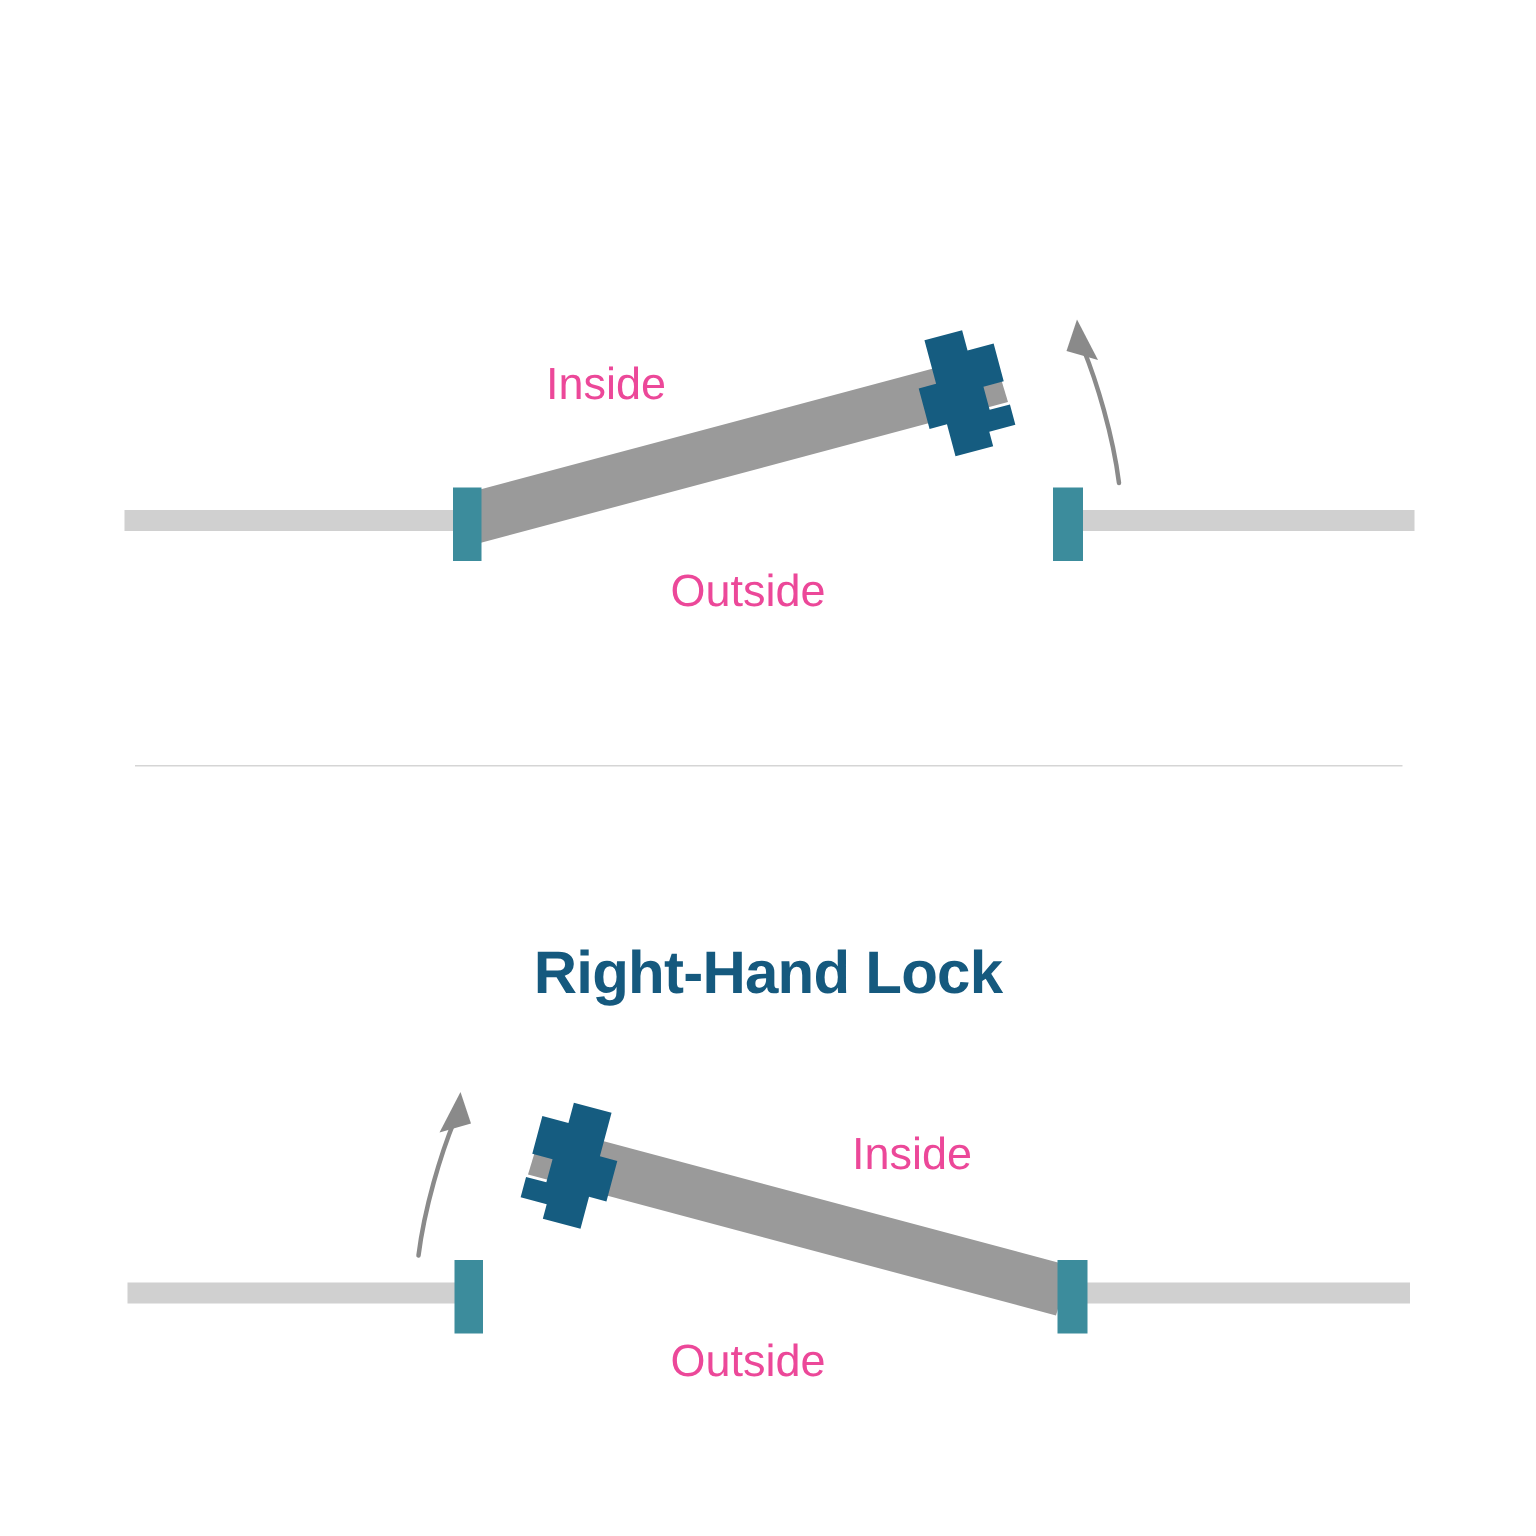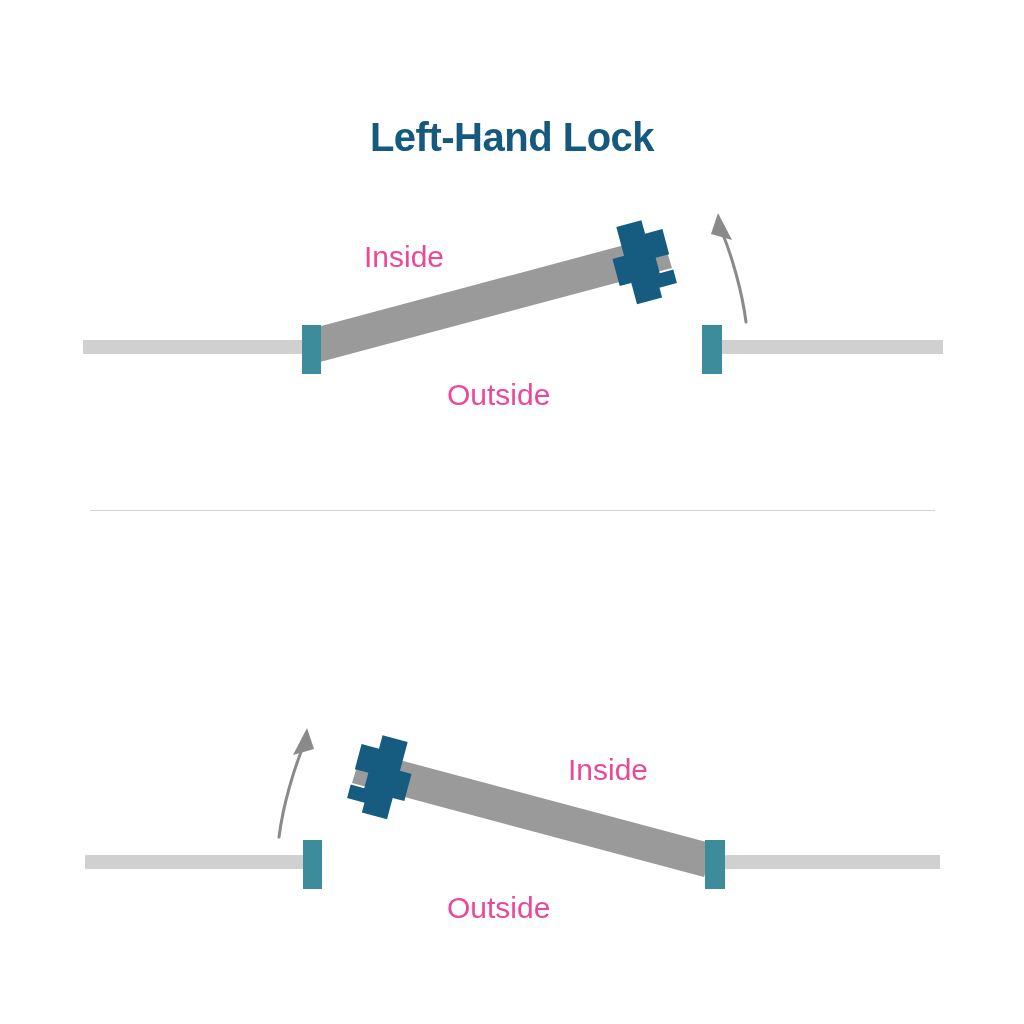--- a/index.html
+++ b/index.html
@@ -48,21 +48,20 @@
     background:#d5d5d5;
   }
 </style>
 </head>
 <body>
 
 <div id="page">
 
   <section class="panel" id="panel-top">
 
-    <h1 class="panel-title" id="title-top">Left-Hand Lock</h1>
 
     <div class="stage">
       <svg width="1024" height="512" viewBox="0 0 1024 512" xmlns="http://www.w3.org/2000/svg">
 
         <rect x="83" y="340" width="220" height="14" fill="#D0D0D0"></rect>
         <rect x="722" y="340" width="221" height="14" fill="#D0D0D0"></rect>
 
         <g>
           <polygon points="310,329 662,235 672,268 320,362" fill="#9A9A9A"></polygon>
         </g>
@@ -86,20 +85,21 @@
     </div>
 
     <span class="side-label" id="label-inside-top">Inside</span>
     <span class="side-label" id="label-outside-top">Outside</span>
   </section>
 
   <div id="divider"></div>
 
   <section class="panel" id="panel-bottom">
 
+    <h1 class="panel-title" id="title-bottom" style="top:88px;">Right-Hand Lock</h1>
 
     <div class="stage">
       <svg width="1024" height="512" viewBox="0 0 1024 512" xmlns="http://www.w3.org/2000/svg">
 
         <rect x="85" y="343" width="219" height="14" fill="#D0D0D0"></rect>
         <rect x="724" y="343" width="216" height="14" fill="#D0D0D0"></rect>
 
         <g>
           <polygon points="714,332 362,238 352,271 704,365" fill="#9A9A9A"></polygon>
         </g>

